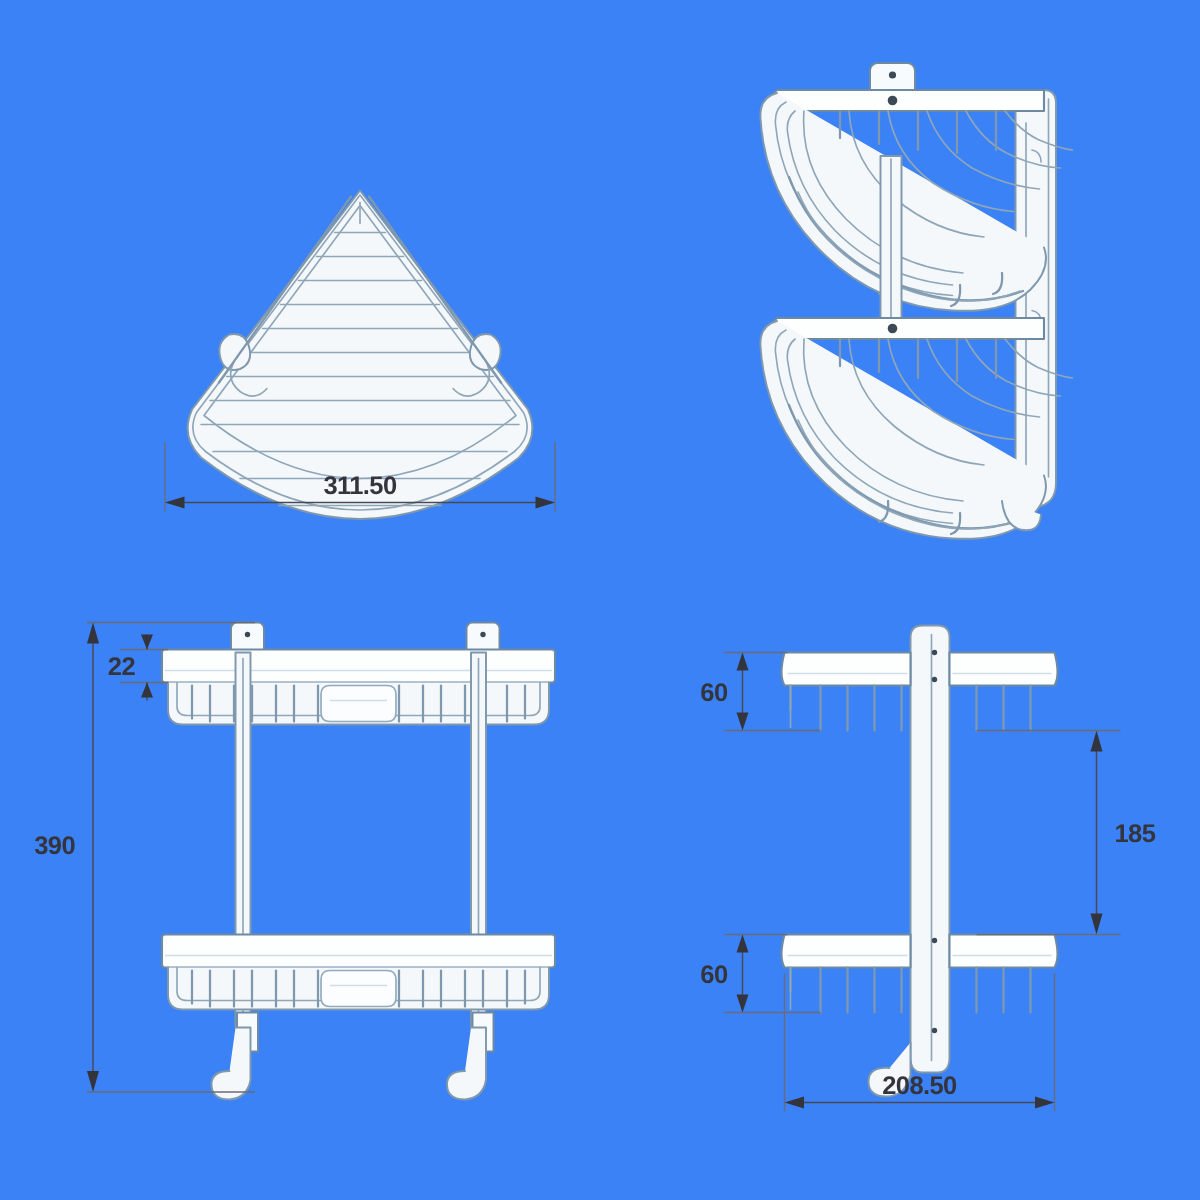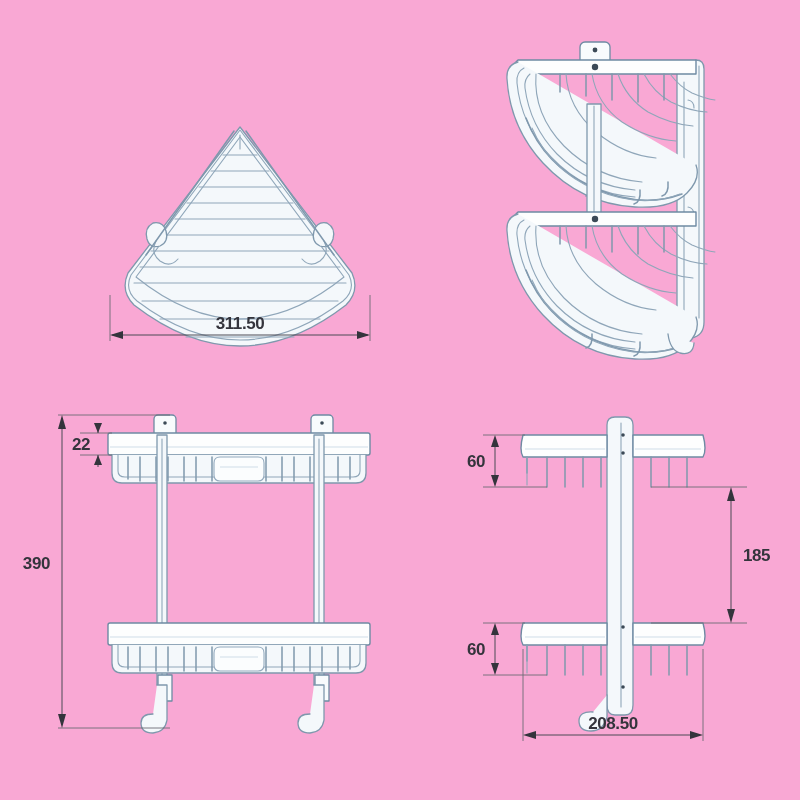--- a/index.html
+++ b/index.html
@@ -2,21 +2,21 @@
 <html><head>
 <meta charset="utf-8">
 <title>Technical Drawing</title>
 <style>
   html,body{margin:0;padding:0;background:#ffffff;}
   body{
     width:800px;height:800px;overflow:hidden;
     font-family:"Liberation Sans", sans-serif;
     color:#2b2b33;
   }
-  #sheet{position:relative;width:800px;height:800px;background:#f9a8d4;}
+  #sheet{position:relative;width:800px;height:800px;background:#3b82f6;}
   svg.view{position:absolute;overflow:visible;}
   .dimtext{
     font-family:"Liberation Sans", sans-serif;
     font-size:17px;
     font-weight:700;
     letter-spacing:-0.4px;
     fill:#34343c;
   }
   .dimline{stroke:#4a4a55;stroke-width:1;fill:none;}
   .extline{stroke:#6b6b75;stroke-width:0.9;fill:none;}

